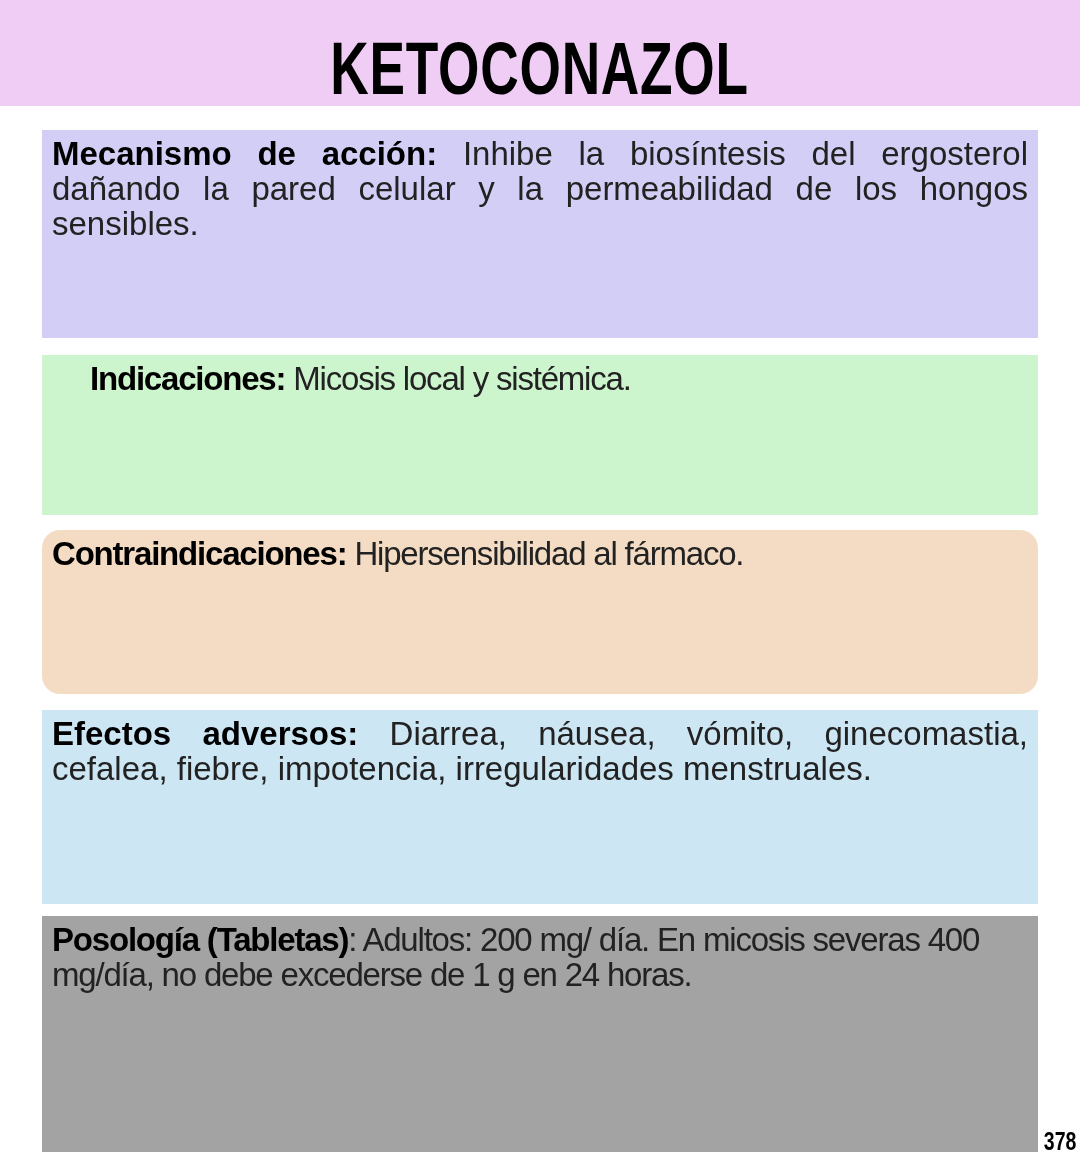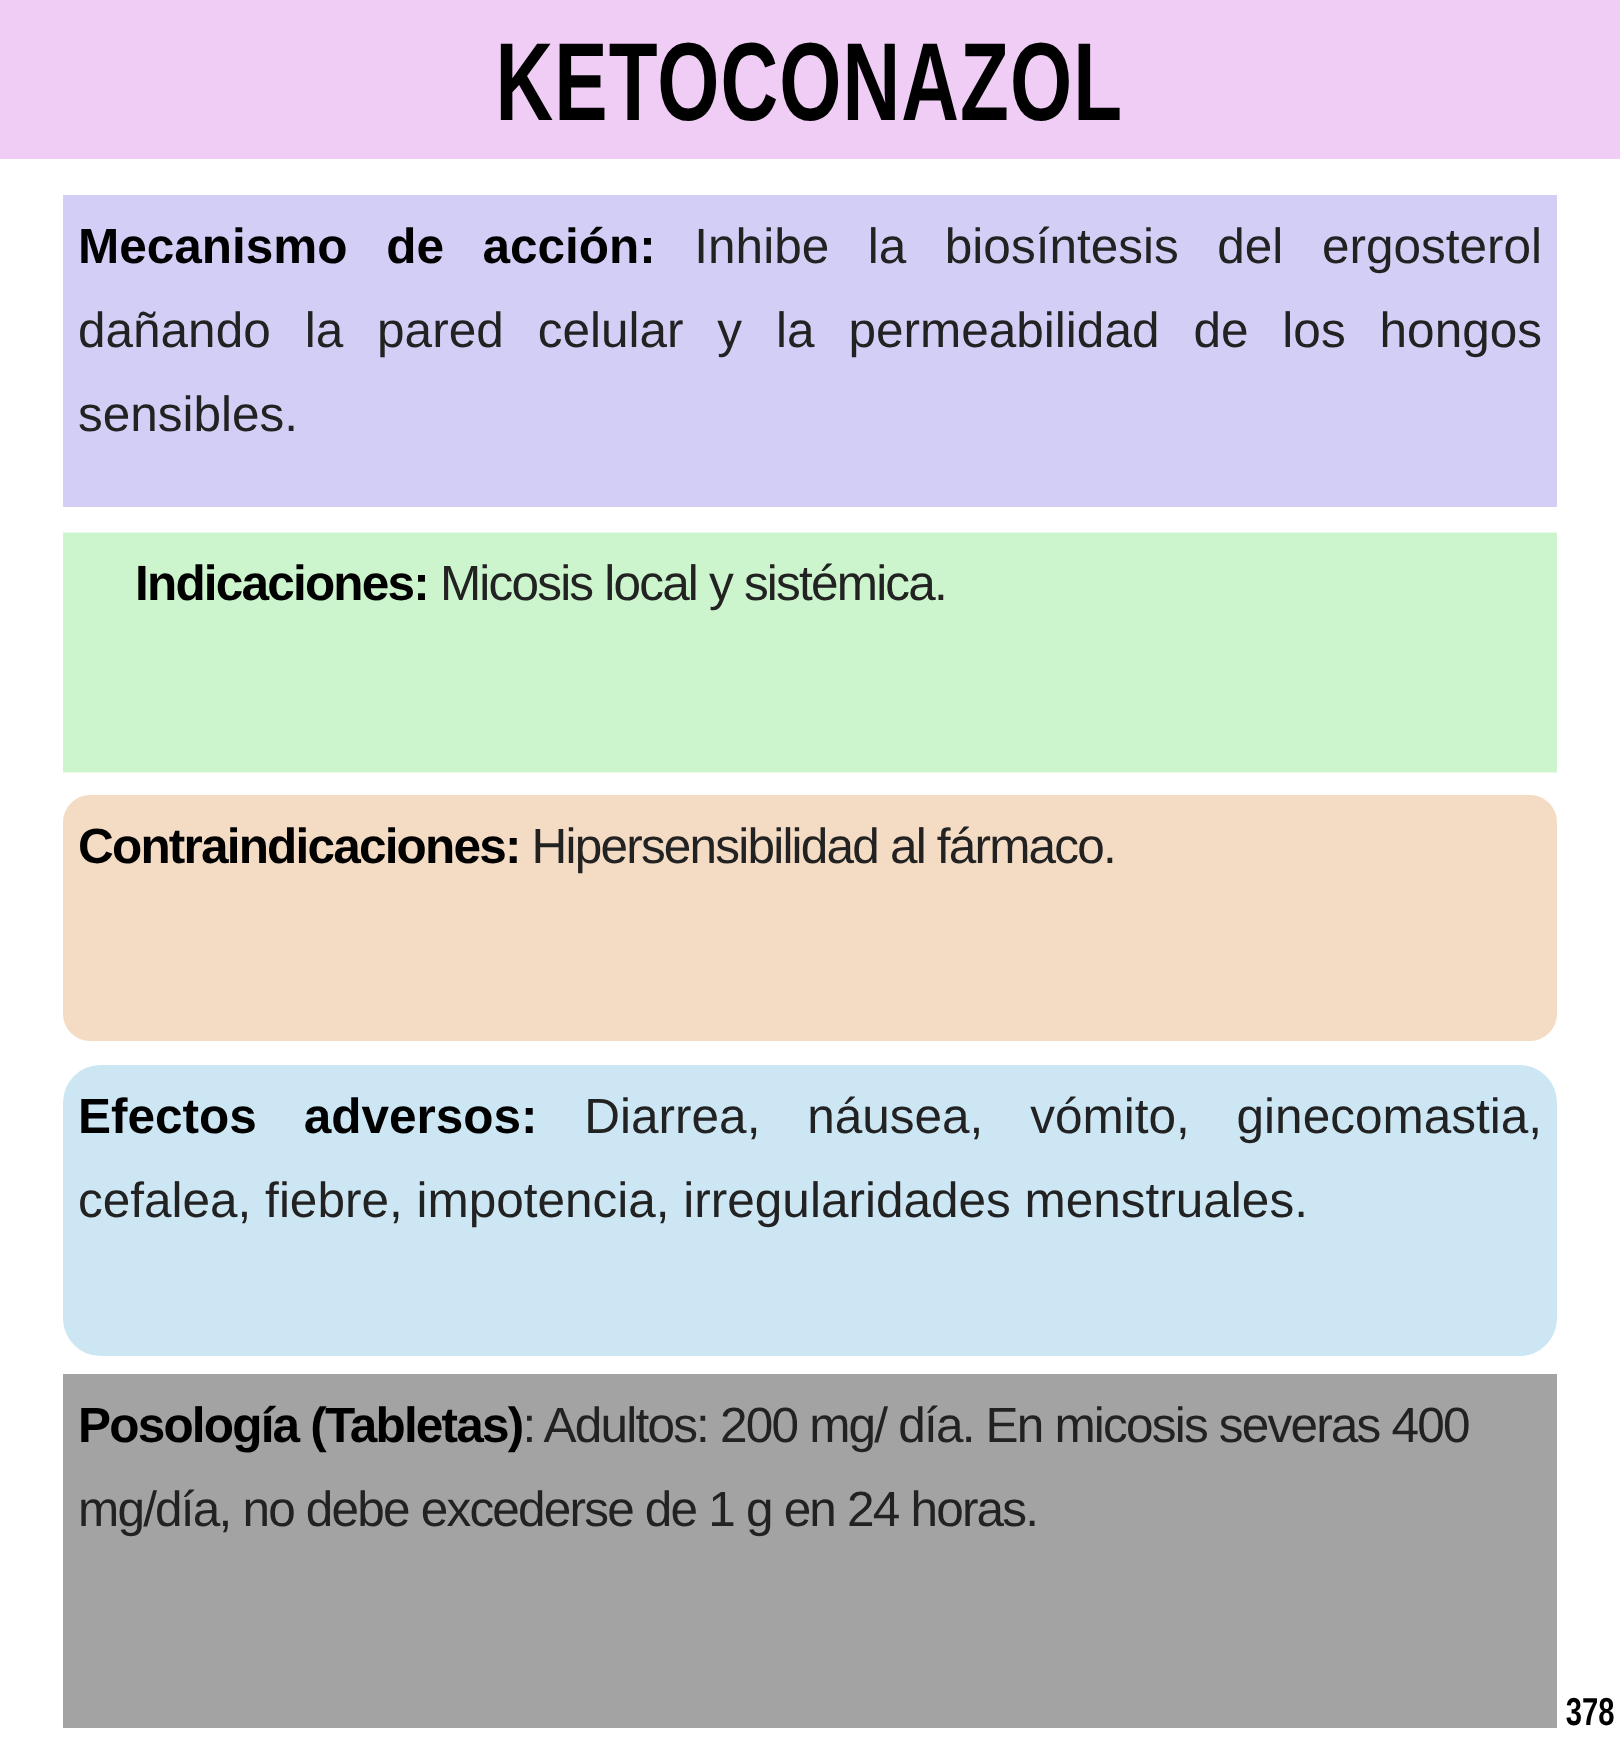--- a/index.html
+++ b/index.html
@@ -2,38 +2,38 @@
 <html><head>
 <meta charset="utf-8">
 <style>
   html, body { margin: 0; padding: 0; }
   body {
     width: 1080px; height: 1164px; background: #ffffff; position: relative; overflow: hidden;
     font-family: "Liberation Sans", sans-serif; color: #1a1a1a;
   }
   .title-bar {
     position: absolute; left: 0; top: 0; width: 1080px; height: 106px;
-    background: #efcdf5; display: flex; align-items: center; justify-content: center;
+    background: #efcdf5; display: flex; align-items: flex-end; justify-content: center;
   }
   .title {
     font-family: "Liberation Sans", sans-serif; font-weight: bold; font-size: 74px;
     letter-spacing: 1px; color: #000; transform: scaleX(0.72); transform-origin: center;
     line-height: 1; margin-top: 4px;
   }
   .card {
     position: absolute; left: 42px; width: 996px; box-sizing: border-box;
-    padding: 6px 10px 0 10px; font-size: 33px; line-height: 56px;
+    padding: 6px 10px 0 10px; font-size: 33px; line-height: 35px;
   }
   .card .label { font-weight: bold; color: #000; }
   .card .body { color: #222; }
   .justify { text-align: justify; text-align-last: left; }
   .c1 { top: 130px; height: 208px; background: #d3cef5; }
   .c2 { top: 355px; height: 160px; background: #cdf5cd; padding-left: 48px; }
   .c3 { top: 530px; height: 164px; background: #f4dcc4; border-radius: 18px; }
-  .c4 { top: 710px; height: 194px; background: #cde6f4; border-radius: 25px; }
+  .c4 { top: 710px; height: 194px; background: #cde6f4; }
   .c5 { top: 916px; height: 236px; background: #a3a3a3; }
   .narrow { letter-spacing: -1.2px; }
   .line { display: block; }
   .page-num {
     position: absolute; right: 4px; top: 1126px; font-weight: bold; font-size: 26px;
     color: #000; transform: scaleX(0.75); transform-origin: right;
   }
 </style>
 </head>
 <body>

